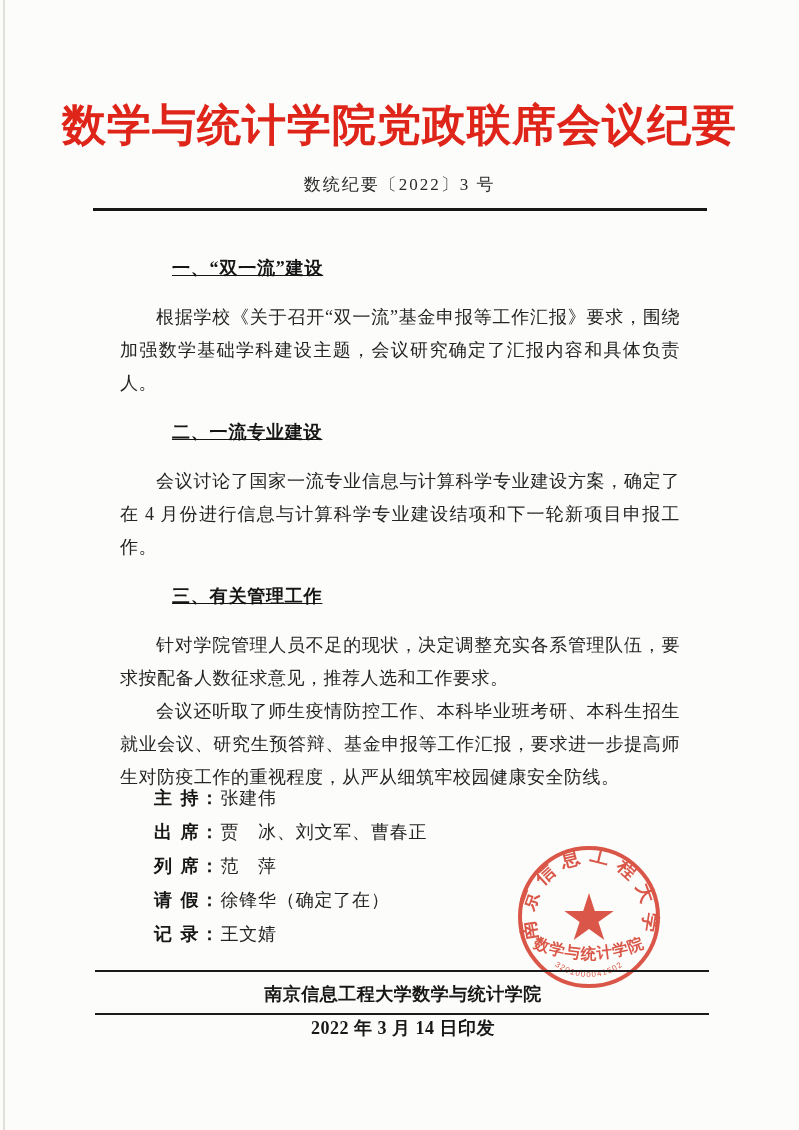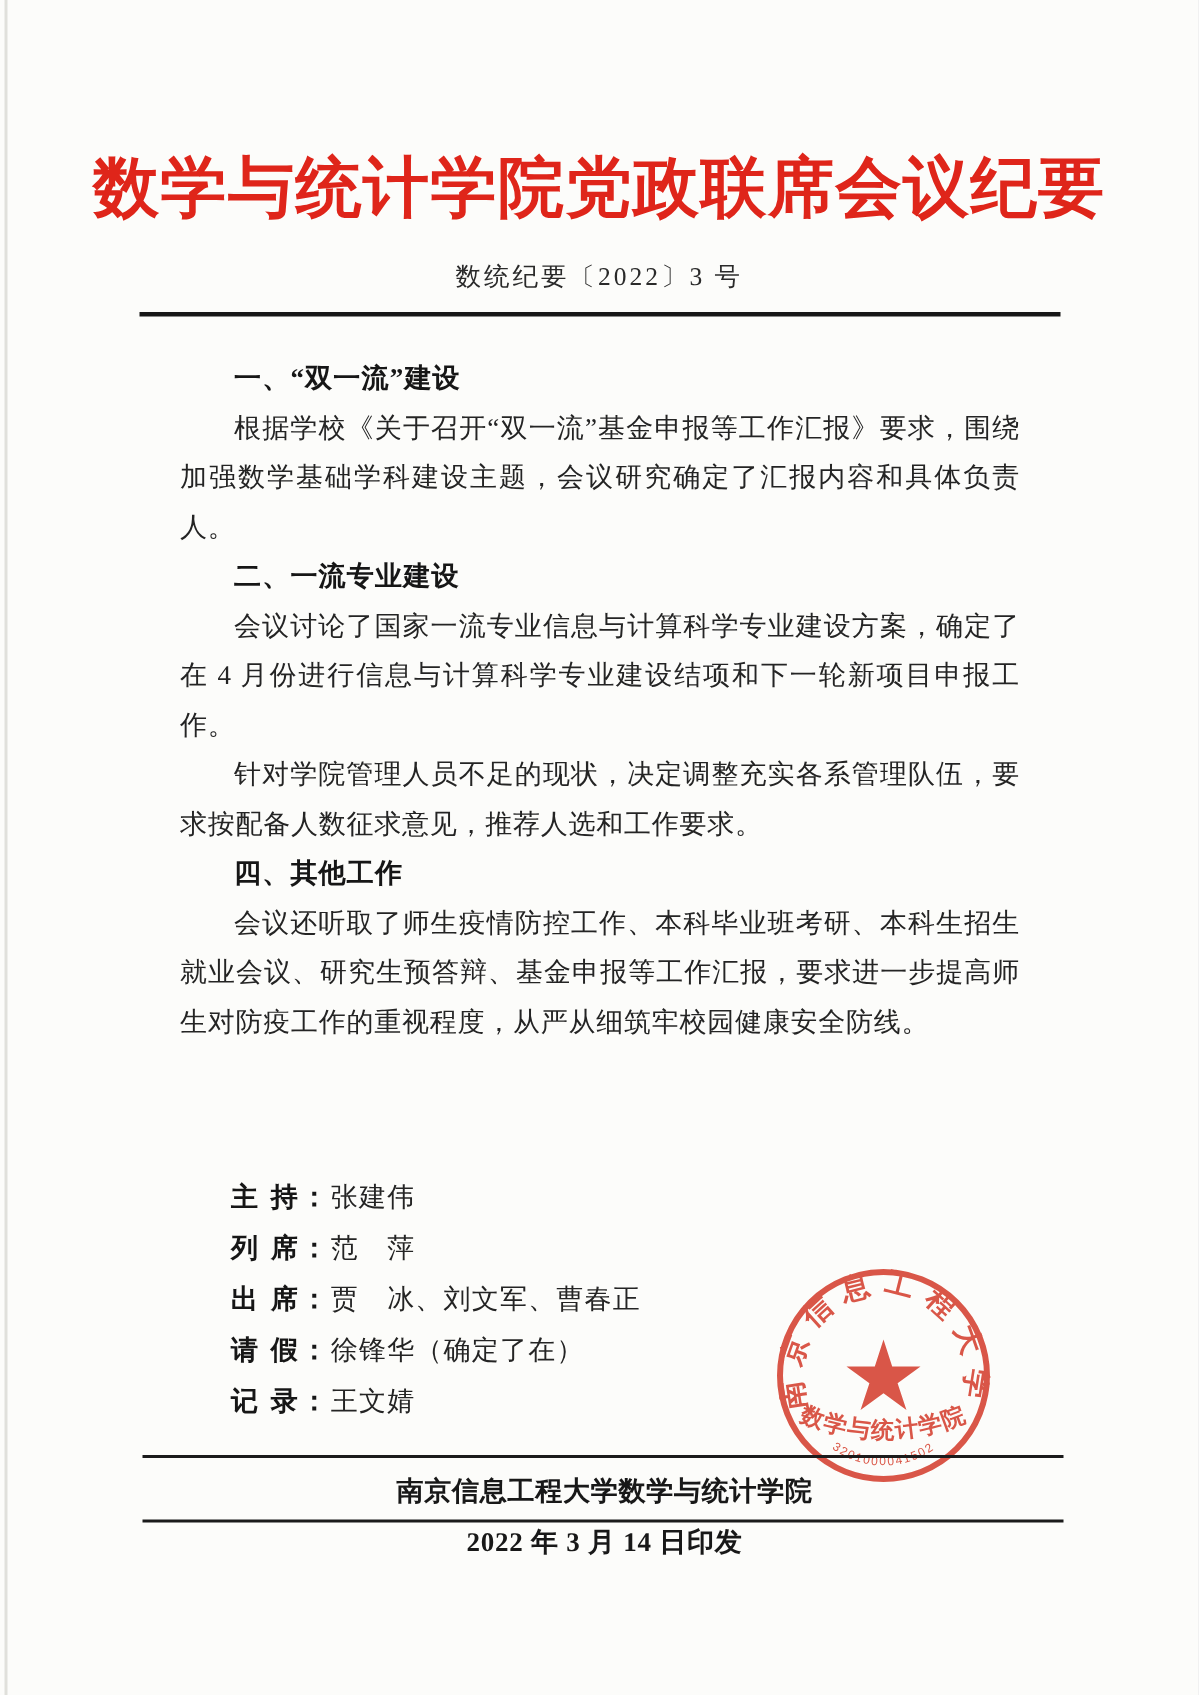--- a/index.html
+++ b/index.html
@@ -38,23 +38,24 @@
   }
   .content{
     position:absolute;top:236px;left:120px;width:560px;
     font-size:18px;line-height:33px;
     text-align:justify;
     letter-spacing:0.5px;
     color:#242424;
   }
   .content p{margin:0;text-indent:2em;}
   .content .sec-heading{
-    margin:0;font-size:18px;line-height:33px;
+    margin:16px;font-size:18px;line-height:33px;
     text-indent:2em;font-weight:bold;color:#161616;
     letter-spacing:0.8px;
+    text-decoration:underline;
   }
   .roster{
     position:absolute;top:781px;left:154px;
     font-size:18px;line-height:34px;
     color:#242424;
     letter-spacing:0.8px;
   }
   .roster-row{white-space:nowrap;font-family:Liberation Serif, serif;}
   .roster-label{font-weight:bold;color:#161616;letter-spacing:2px;}
   .stamp{
@@ -93,35 +94,35 @@
   <div class="rule-header"></div>
 
   <div class="content">
 
     <p class="sec-heading">一、“双一流”建设</p>
     <p>根据学校《关于召开“双一流”基金申报等工作汇报》要求，围绕加强数学基础学科建设主题，会议研究确定了汇报内容和具体负责人。</p>
 
     <p class="sec-heading">二、一流专业建设</p>
     <p>会议讨论了国家一流专业信息与计算科学专业建设方案，确定了在 4 月份进行信息与计算科学专业建设结项和下一轮新项目申报工作。</p>
 
+    <p class="sec-heading">三、有关管理工作</p>
     <p>针对学院管理人员不足的现状，决定调整充实各系管理队伍，要求按配备人数征求意见，推荐人选和工作要求。</p>
 
-    <p class="sec-heading">四、其他工作</p>
     <p>会议还听取了师生疫情防控工作、本科毕业班考研、本科生招生就业会议、研究生预答辩、基金申报等工作汇报，要求进一步提高师生对防疫工作的重视程度，从严从细筑牢校园健康安全防线。</p>
   </div>
 
   <div class="roster">
     <div class="roster-row">
       <span class="roster-label">主 持：</span><span>张建伟</span>
     </div>
     <div class="roster-row">
-      <span class="roster-label">列 席：</span><span>范　萍</span>
+      <span class="roster-label">出 席：</span><span>贾　冰、刘文军、曹春正</span>
     </div>
     <div class="roster-row">
-      <span class="roster-label">出 席：</span><span>贾　冰、刘文军、曹春正</span>
+      <span class="roster-label">列 席：</span><span>范　萍</span>
     </div>
     <div class="roster-row">
       <span class="roster-label">请 假：</span><span>徐锋华（确定了在）</span>
     </div>
     <div class="roster-row">
       <span class="roster-label">记 录：</span><span>王文婧</span>
     </div>
   </div>
 
   <svg class="stamp" viewBox="0 0 148 148" xmlns="http://www.w3.org/2000/svg">

